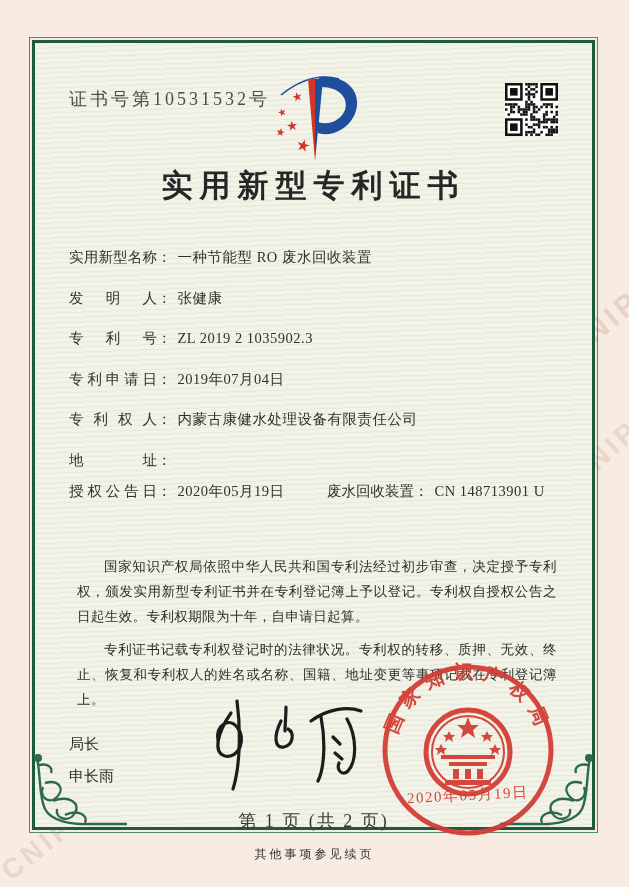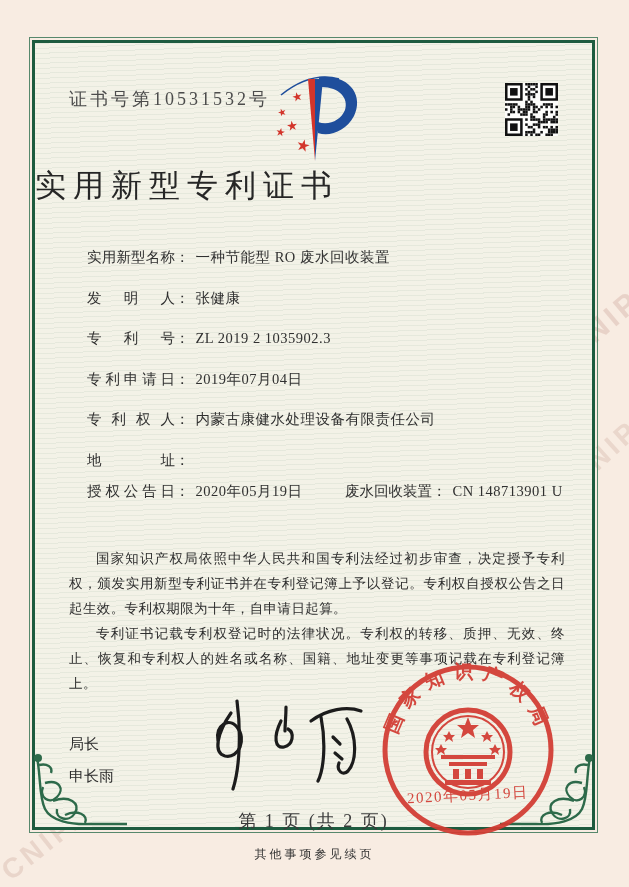--- a/index.html
+++ b/index.html
@@ -31,40 +31,40 @@
     z-index:1;
   }
   .cert-number{
     position:absolute;left:34px;top:44px;
     font-size:18px;letter-spacing:3px;color:#4c4c4c;
   }
   .logo{position:absolute;left:232px;top:30px;width:100px;height:96px;}
   .qr{position:absolute;right:34px;top:40px;width:53px;height:53px;background:#fdfdfb;}
   .title{
     position:absolute;left:0;top:122px;width:100%;
-    font-size:31px;font-weight:normal;color:#262626;
+    text-align:center;font-size:31px;font-weight:bold;color:#262626;
     letter-spacing:7px;
   }
-  .fields{position:absolute;left:52px;top:204px;width:494px;font-size:14.5px;color:#303030;}
+  .fields{position:absolute;left:34px;top:204px;width:494px;font-size:14.5px;color:#303030;}
   .frow{display:flex;margin-bottom:19.5px;line-height:1.45;}
   .frow.addr{margin-bottom:10px;}
   .flabel{
     display:inline-block;width:88px;flex:0 0 88px;
     text-align:justify;text-align-last:justify;
     color:#303030;
   }
   .fcolon{flex:0 0 auto;margin-right:6px;}
   .fvalue{flex:1 1 auto;letter-spacing:0.5px;}
   .pair{display:flex;justify-content:center;}
   .pair.first{flex:0 0 258px;}
   .paras{
     position:absolute;left:34px;top:504px;width:496px;
     font-size:13.5px;line-height:1.85;color:#2e2e2e;text-align:justify;
   }
-  .paras p{margin:0;text-indent:2em;letter-spacing:0.4px;}
+  .paras p{margin:8px;text-indent:2em;letter-spacing:0.4px;}
   .sig-block{position:absolute;left:34px;top:686px;font-size:15px;color:#2b2b2b;line-height:2.1;z-index:2;}
   .sig-svg{position:absolute;left:150px;top:648px;z-index:2;}
   .seal{position:absolute;left:342px;top:616px;width:182px;height:182px;z-index:3;opacity:0.93;}
   .page-info{
     position:absolute;left:0;top:766px;width:100%;text-align:center;
     font-size:18px;color:#3a3a3a;letter-spacing:2px;
   }
   .flourish{position:absolute;bottom:-4px;z-index:2;}
   .flourish.left{left:-4px;}
   .flourish.right{right:-4px;transform:scaleX(-1);}

